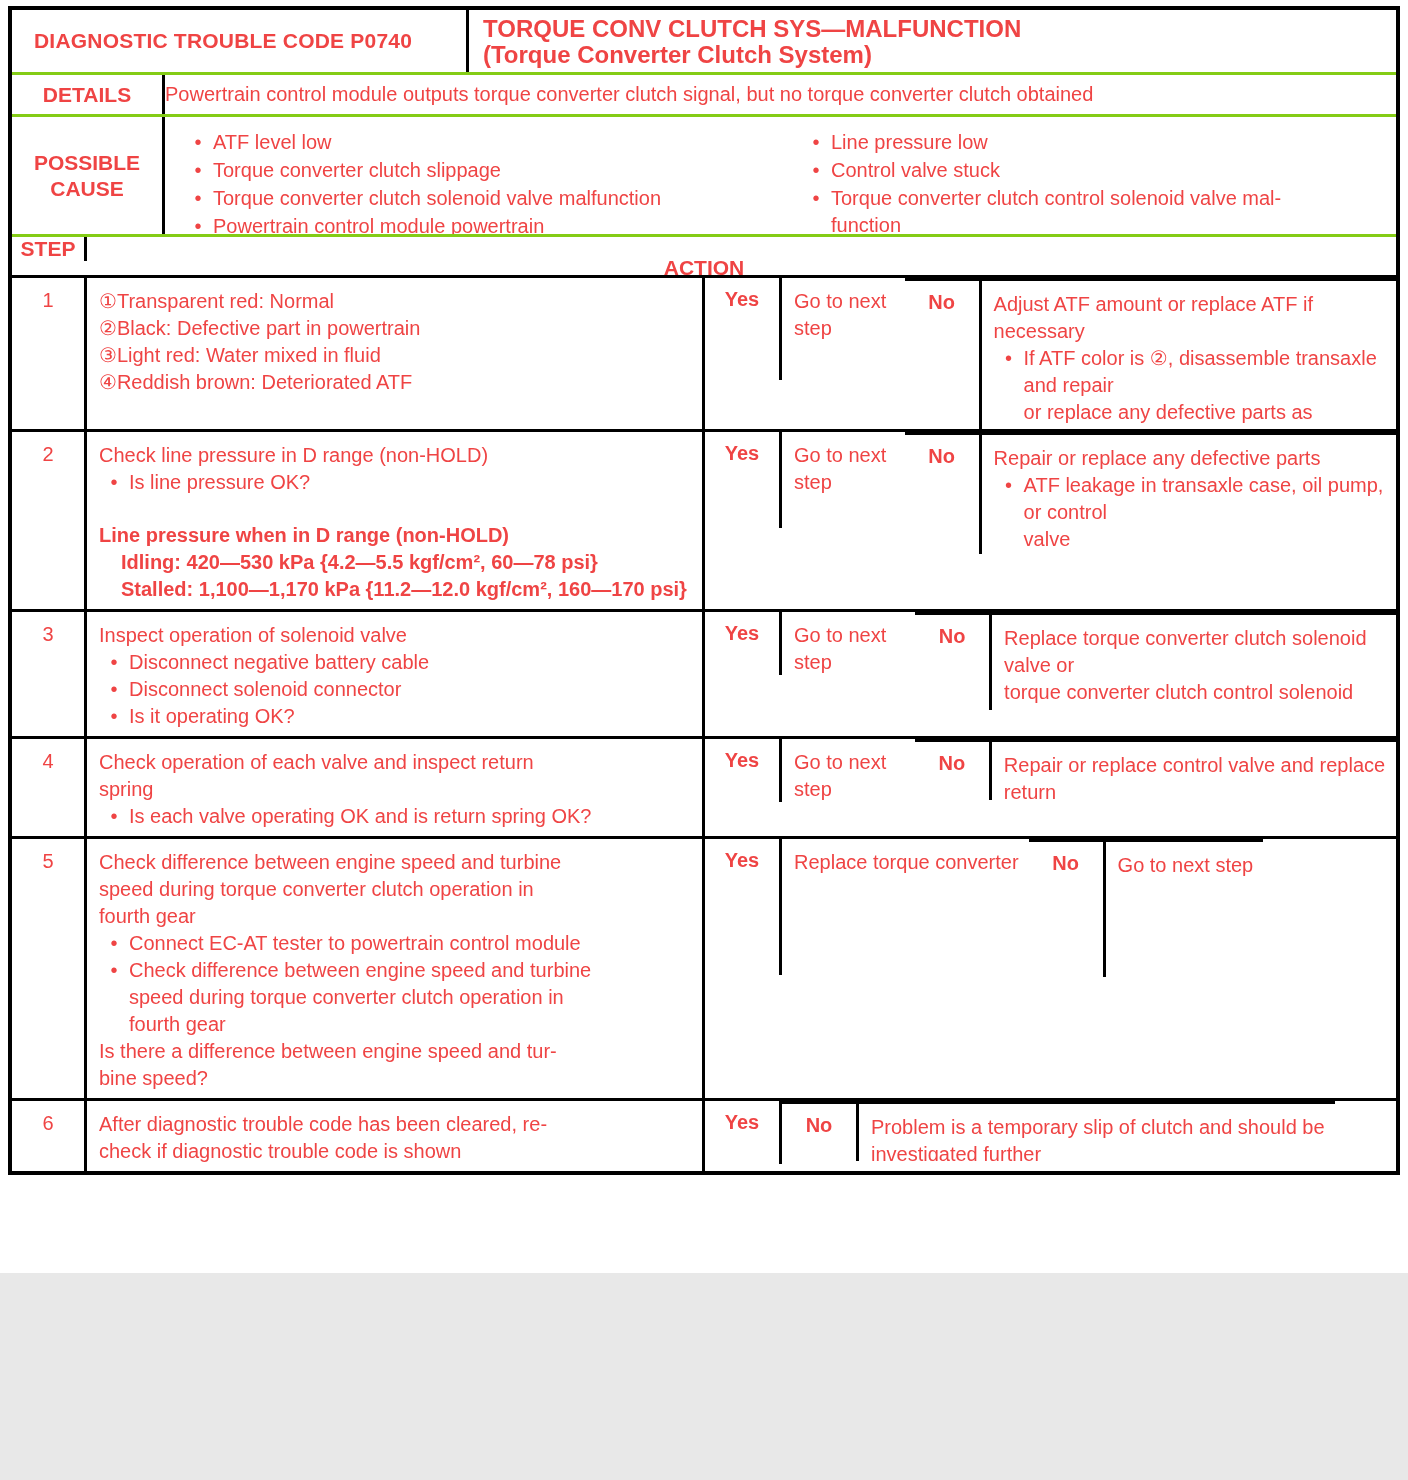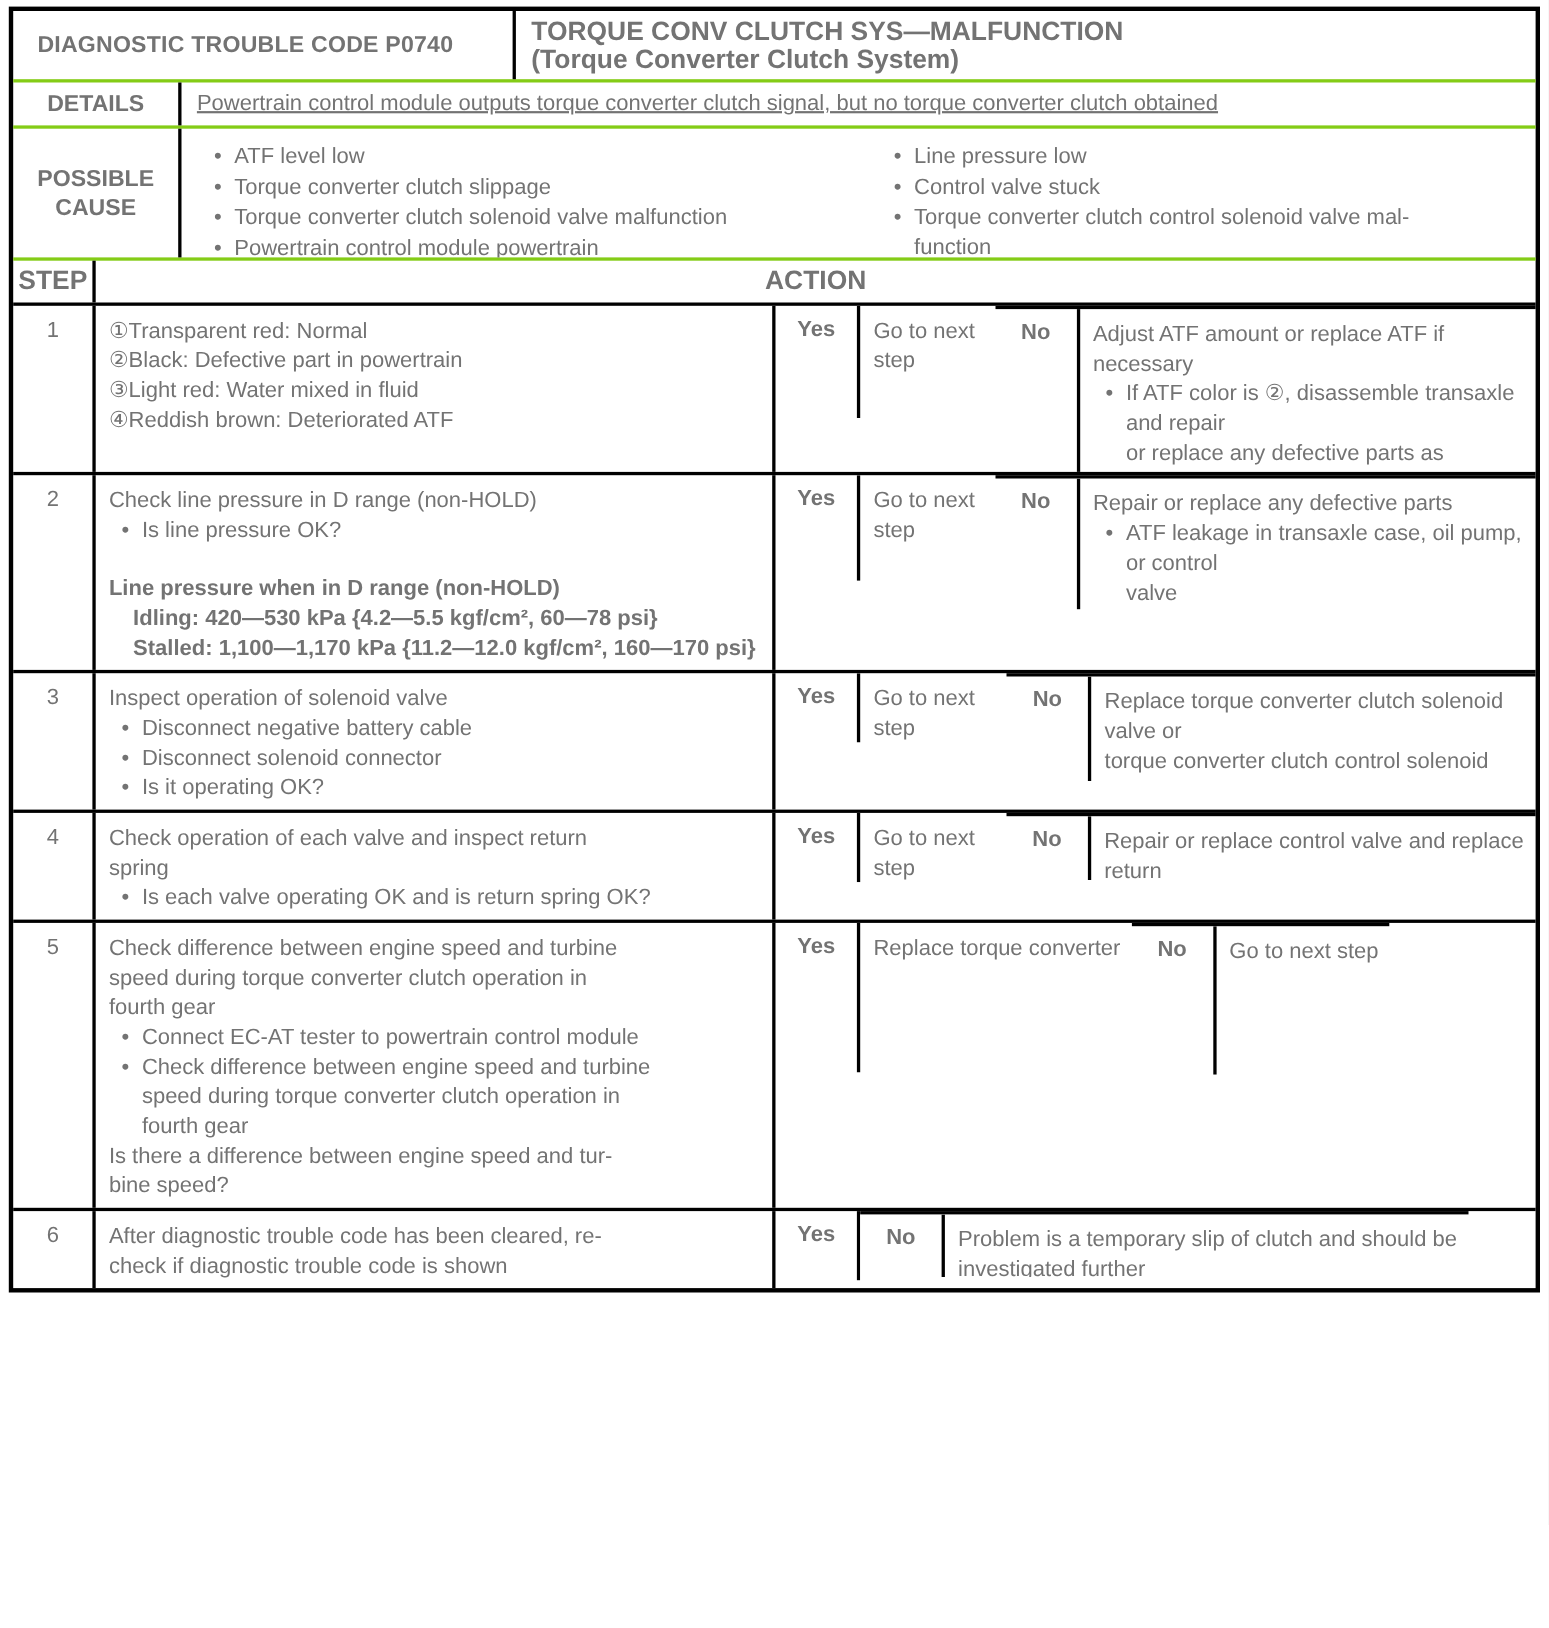--- a/index.html
+++ b/index.html
@@ -1,18 +1,18 @@
 <!DOCTYPE html>
 <html><head>
 <meta charset="utf-8">
 <style>
   html,body{margin:0;padding:0;background:#e8e8e8;}
   .sheet{
-    position:relative;width:1408px;height:1480px;background:#ffffff;
-    font-family:"Liberation Sans", sans-serif;color:#737373;
+    position:relative;width:1408px;height:1273px;background:#ffffff;
+    font-family:"Liberation Sans", sans-serif;color:#ef4444;
     -webkit-font-smoothing:antialiased;
   }
   .dtc-table{
     position:absolute;left:8px;top:6px;width:1392px;
     border:4px solid #000;background:#fff;box-sizing:border-box;
   }
   .row{display:flex;box-sizing:border-box;border-top:3px solid #84cc16;}
   .row:first-child{border-top:none;}
   .cell{box-sizing:border-box;overflow:hidden;}
 
@@ -23,34 +23,34 @@
     padding-left:22px;font-weight:700;font-size:21px;letter-spacing:.2px;
   }
   .title-right{flex:1;padding:6px 10px 0 14px;font-weight:700;font-size:24px;line-height:26px;}
 
   
   .row-details{height:42px;}
   .details-label{
     width:153px;border-right:3px solid #000;display:flex;align-items:center;justify-content:center;
     font-weight:700;font-size:21px;
   }
-  .details-text{flex:1;display:flex;align-items:center;padding-left:14px;font-size:20px;text-decoration:underline;}
+  .details-text{flex:1;display:flex;align-items:center;font-size:20px;}
 
   
   .row-cause{height:120px;}
   .cause-label{
     width:153px;border-right:3px solid #000;display:flex;align-items:center;justify-content:center;
     text-align:center;font-weight:700;font-size:21px;line-height:26px;white-space:pre-line;
   }
   .cause-content{flex:1;display:flex;padding-top:12px;}
   .cause-left{width:628px;padding-left:18px;box-sizing:border-box;}
   .cause-right{flex:1;padding-left:8px;}
 
   
-  .row-thead{height:41px;font-weight:700;font-size:24px;}
+  .row-thead{height:41px;font-weight:700;font-size:21px;flex-direction:column;}
   .th{display:flex;align-items:center;justify-content:center;}
   .th-step{width:75px;border-right:3px solid #000;}
   .th-insp{width:695px;border-right:3px solid #000;}
   .th-action{flex:1;}
 
   
   .step-row{display:flex;border-top:3px solid #000;box-sizing:border-box;}
   .cell-step{
     width:75px;border-right:3px solid #000;box-sizing:border-box;
     text-align:center;padding-top:11px;font-size:20px;overflow:hidden;

